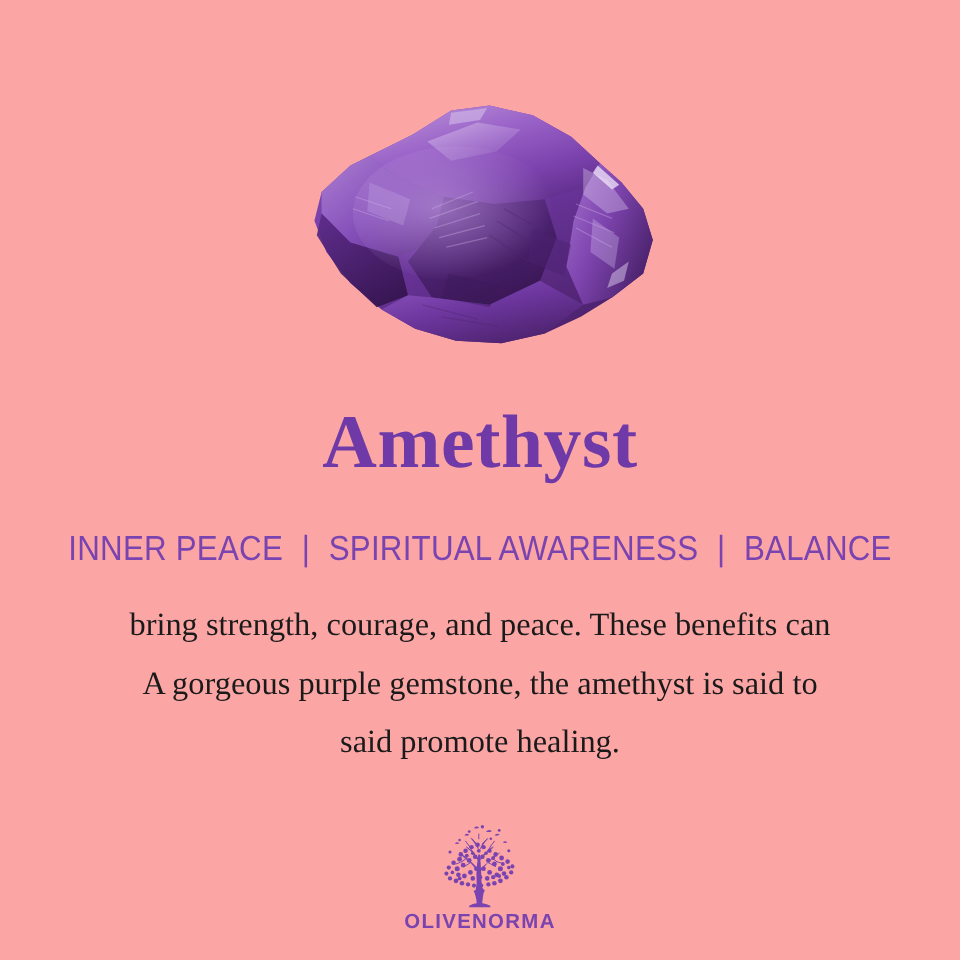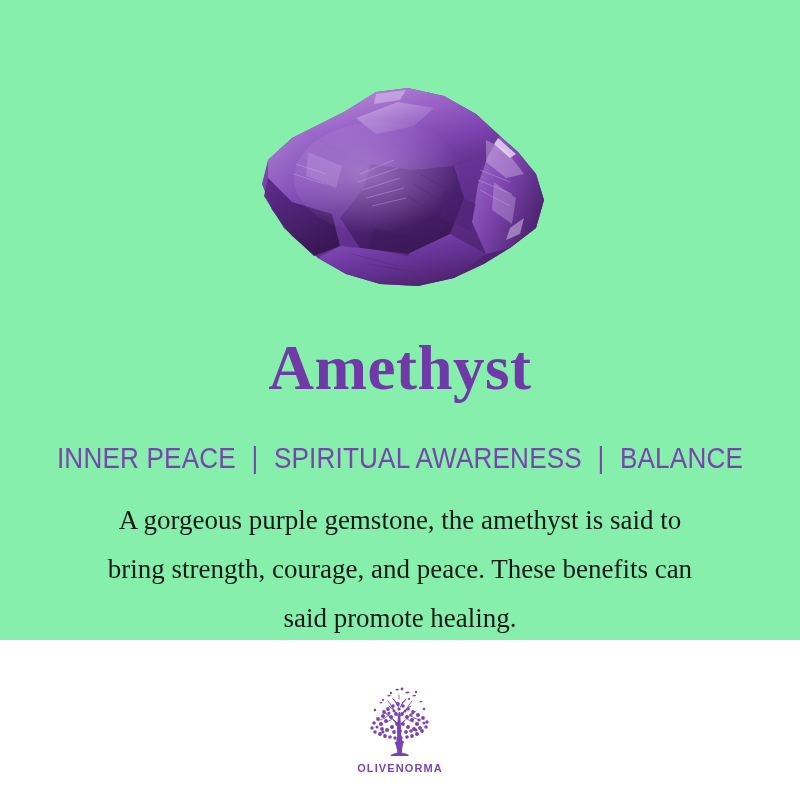--- a/index.html
+++ b/index.html
@@ -11,22 +11,22 @@
     width: 800px;
     height: 800px;
     overflow: hidden;
     font-family: "Liberation Serif", serif;
     -webkit-font-smoothing: antialiased;
   }
 
   .card {
     position: relative;
     width: 800px;
-    height: 640px;
-    background: #86efac;
+    height: 800px;
+    background: #fca5a5;
   }
 
   
   .stone-area {
     position: absolute;
     left: 0;
     top: 0;
     width: 800px;
     height: 320px;
   }
@@ -103,21 +103,21 @@
     align-items: center;
   }
   .brand-mark {
     width: 78px;
     height: 74px;
     display: block;
   }
   .brand-name {
     margin-top: 3px;
     font-family: "Liberation Sans", sans-serif;
-    font-size: 11px;
+    font-size: 17px;
     font-weight: 700;
     letter-spacing: 1.1px;
     color: #7a44b0;
     line-height: 14px;
   }
 </style>
 </head>
 <body>
 
 <div class="card">
@@ -218,22 +218,22 @@
 
   <div class="keywords">
     <span class="kw">INNER PEACE</span>
     <span class="sep">|</span>
     <span class="kw">SPIRITUAL AWARENESS</span>
     <span class="sep">|</span>
     <span class="kw">BALANCE</span>
   </div>
 
   <div class="description">
+    <span class="line">bring strength, courage, and peace. These benefits can</span>
     <span class="line">A gorgeous purple gemstone, the amethyst is said to</span>
-    <span class="line">bring strength, courage, and peace. These benefits can</span>
     <span class="line">said promote healing.</span>
   </div>
 
   <div class="brand">
     <svg class="brand-mark" viewBox="0 0 78 74" aria-hidden="true">
       <g fill="#7a44b0">
 
         <path d="M36.4,70.5 L36.0,66.0 L35.2,62.5 L34.4,60.0 L33.6,58.4
                  L35.4,57.6 L36.2,52.0 L36.0,44.0 L36.6,36.0 L37.6,28.0
                  L38.9,28.0 L39.6,36.0 L40.0,44.0 L40.2,50.0 L41.0,56.0

